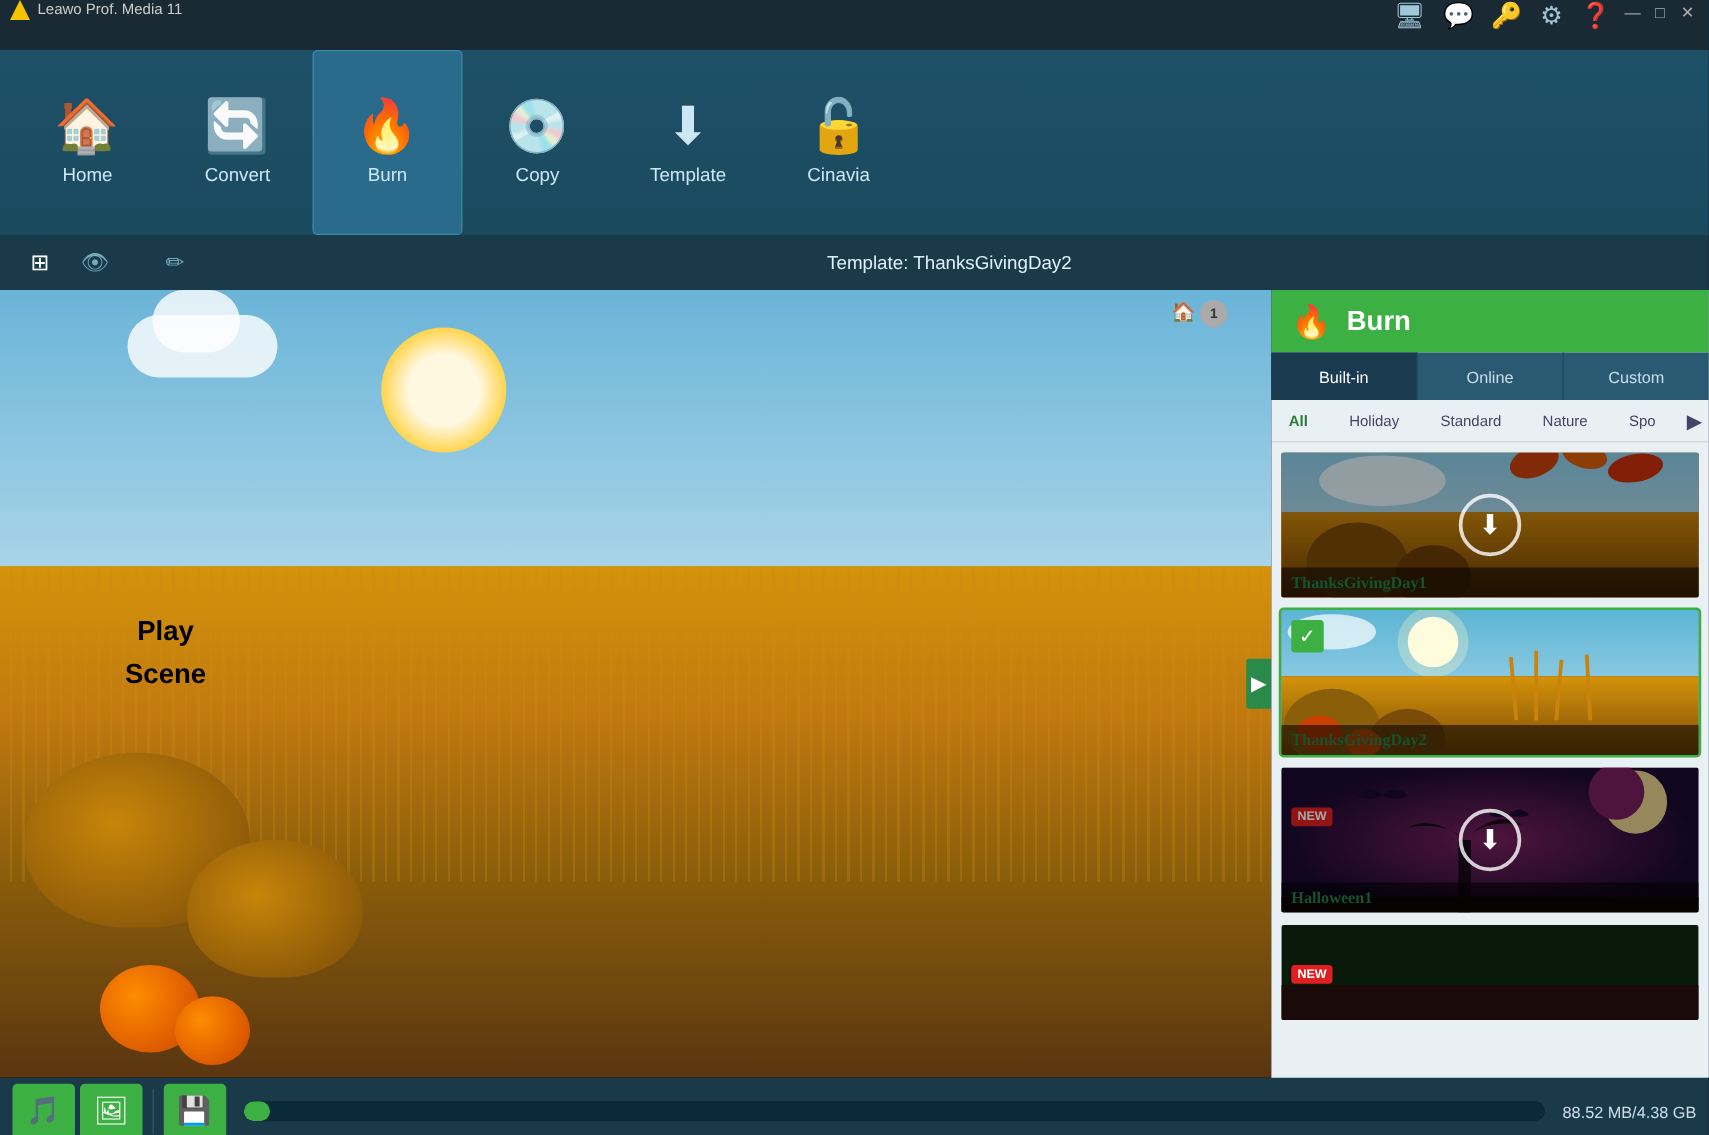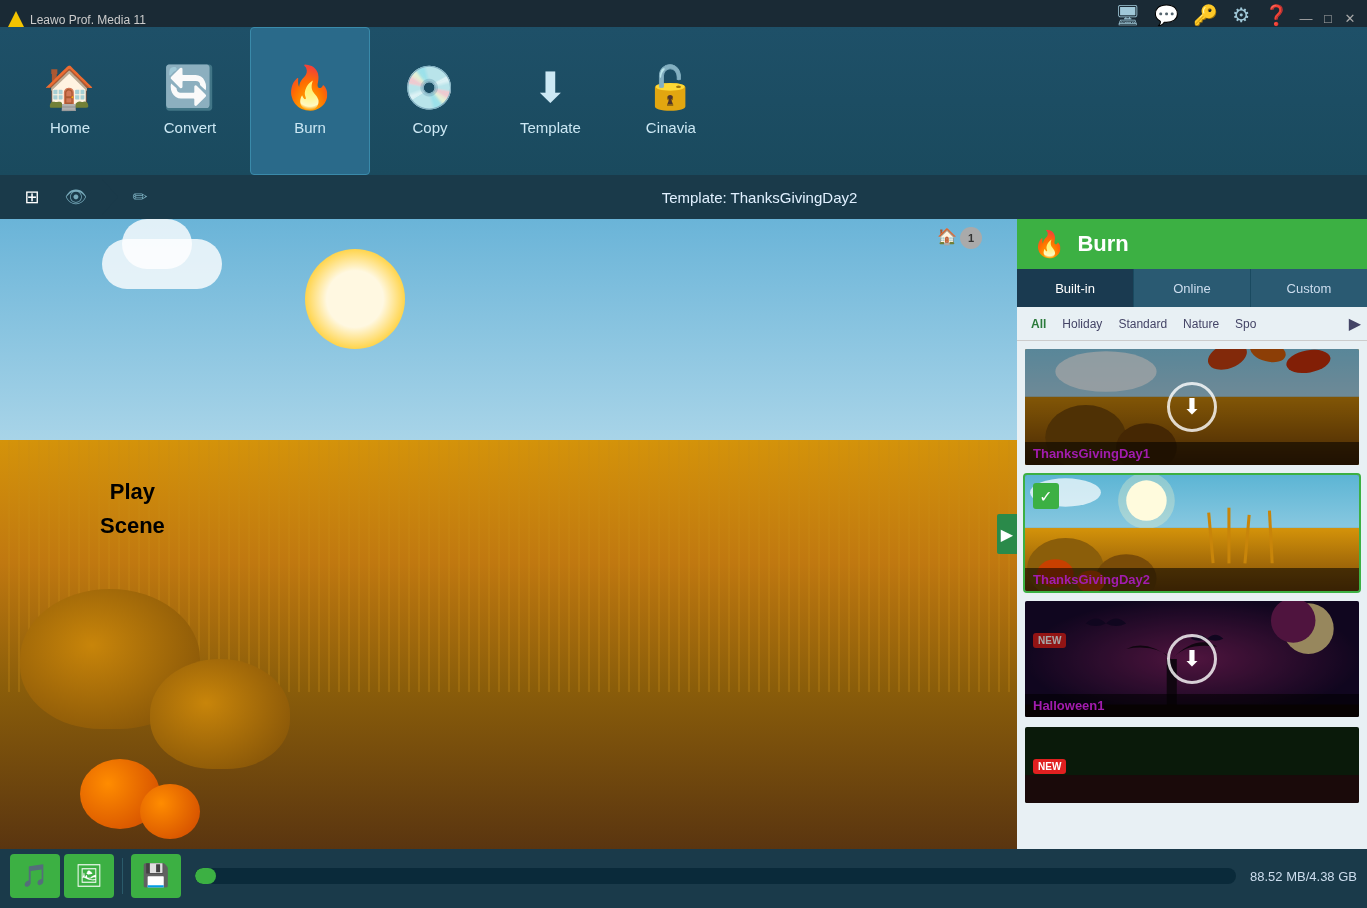--- a/index.html
+++ b/index.html
@@ -1,23 +1,23 @@
 <!DOCTYPE html>
 <html><head>
   <meta charset="utf-8">
   <style>
     * { margin: 0; padding: 0; box-sizing: border-box; }
     body { width: 1367px; height: 908px; overflow: hidden; font-family: 'Segoe UI', Arial, sans-serif; background: #1a3a4a; }
 
     
     .title-bar {
-      height: 27px;
+      height: 40px;
       background: #1a2a35;
       display: flex;
-      align-items: flex-end;
+      align-items: flex-start;
       padding: 0 8px;
       color: #ccc;
       font-size: 12px;
       user-select: none;
     }
     .title-bar .app-icon {
       width: 16px; height: 16px;
       background: #f5c400;
       margin-right: 6px;
       clip-path: polygon(50% 0%, 100% 100%, 0% 100%);
@@ -321,21 +321,21 @@
     .tab-item.active {
       background: #1a3a50;
       color: #fff;
     }
     .filter-row {
       height: 34px;
       background: #e8f0f4;
       display: flex;
       align-items: center;
       padding: 0 6px;
-      gap: 0;
+      gap: 17px;
       border-bottom: 1px solid #ccc;
     }
     .filter-btn {
       padding: 2px 8px;
       border: none;
       background: transparent;
       font-size: 12px;
       color: #446;
       cursor: pointer;
       border-radius: 3px;
@@ -361,24 +361,25 @@
     }
     .template-card.selected { border-color: #3cb043; }
     
     .tmpl-thanksgiving1 {
       background: linear-gradient(135deg, #8b4513 0%, #d4770a 50%, #2d4a1a 100%);
     }
     .template-label-overlay {
       position: absolute;
       bottom: 0; left: 0; right: 0;
       background: rgba(0,0,0,0.55);
-      color: #a21caf;
+      color: #14532d;
       font-size: 13px;
       font-weight: bold;
       padding: 4px 8px;
+      font-family: Liberation Serif, serif;
     }
     .template-badge-new {
       position: absolute;
       top: 8px; left: 8px;
       background: #e02020;
       color: #fff;
       font-size: 10px;
       font-weight: bold;
       padding: 2px 5px;
       border-radius: 3px;

